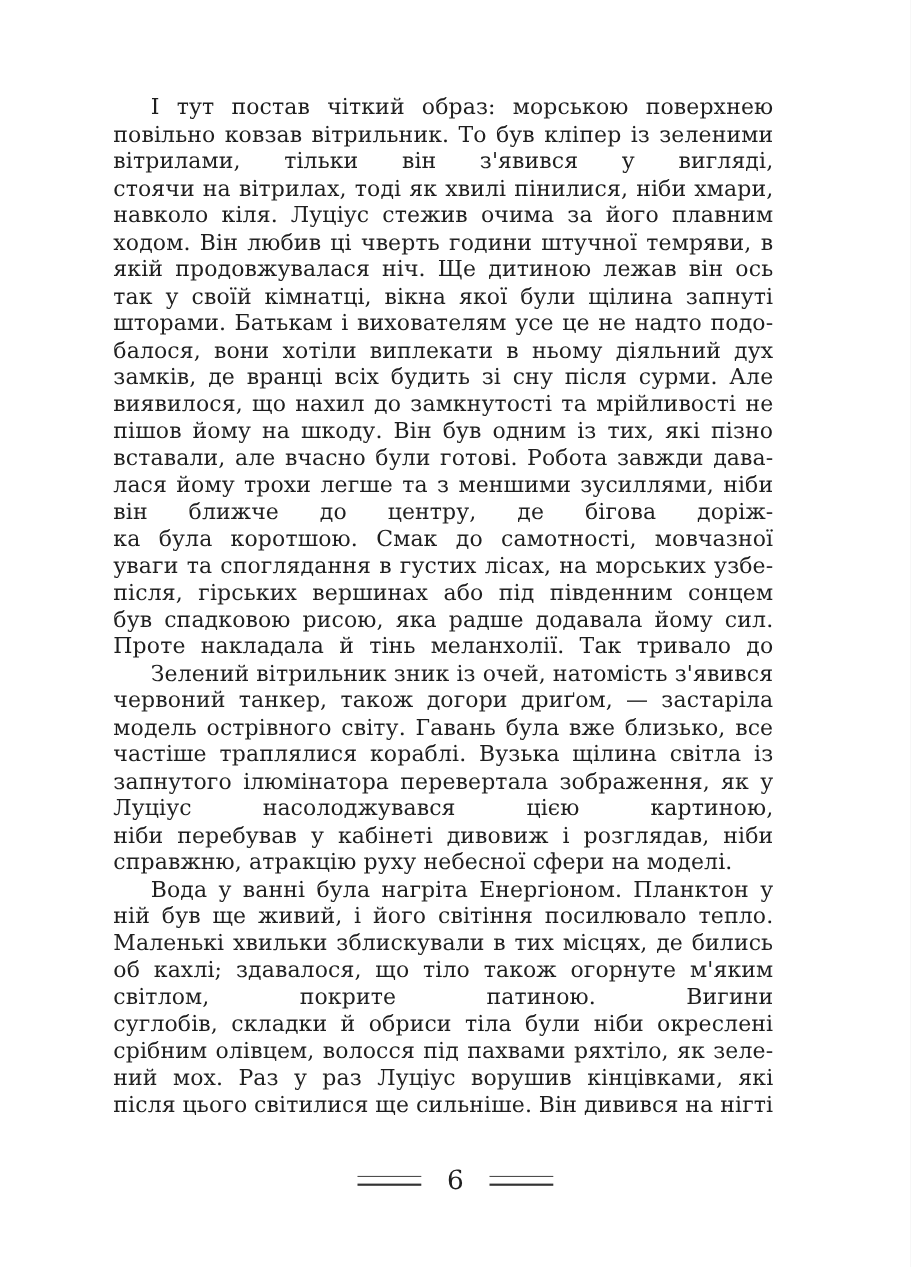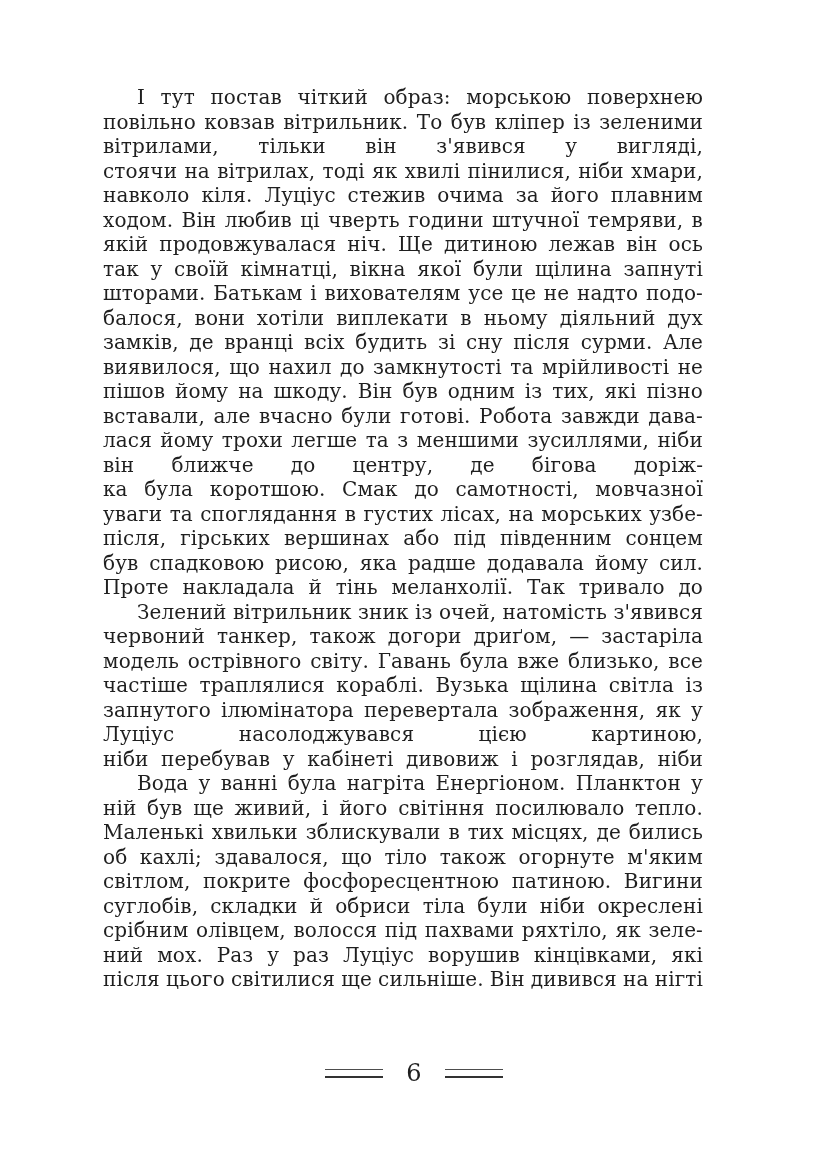--- a/index.html
+++ b/index.html
@@ -337,20 +337,21 @@
         <div class="line just">
           <span>ніби</span>
           <span>перебував</span>
           <span>у</span>
           <span>кабінеті</span>
           <span>дивовиж</span>
           <span>і</span>
           <span>розглядав,</span>
           <span>ніби</span>
         </div>
+        <div class="line">справжню, атракцію руху небесної сфери на моделі.</div>
       </div>
       <div class="para">
         <div class="line first just">
           <span>Вода</span>
           <span>у</span>
           <span>ванні</span>
           <span>була</span>
           <span>нагріта</span>
           <span>Енергіоном.</span>
           <span>Планктон</span>
@@ -383,21 +384,20 @@
           <span>здавалося,</span>
           <span>що</span>
           <span>тіло</span>
           <span>також</span>
           <span>огорнуте</span>
           <span>м'яким</span>
         </div>
         <div class="line just">
           <span>світлом,</span>
           <span>покрите</span>
-          <span>фосфоресцентною</span>
           <span>патиною.</span>
           <span>Вигини</span>
         </div>
         <div class="line just">
           <span>суглобів,</span>
           <span>складки</span>
           <span>й</span>
           <span>обриси</span>
           <span>тіла</span>
           <span>були</span>

